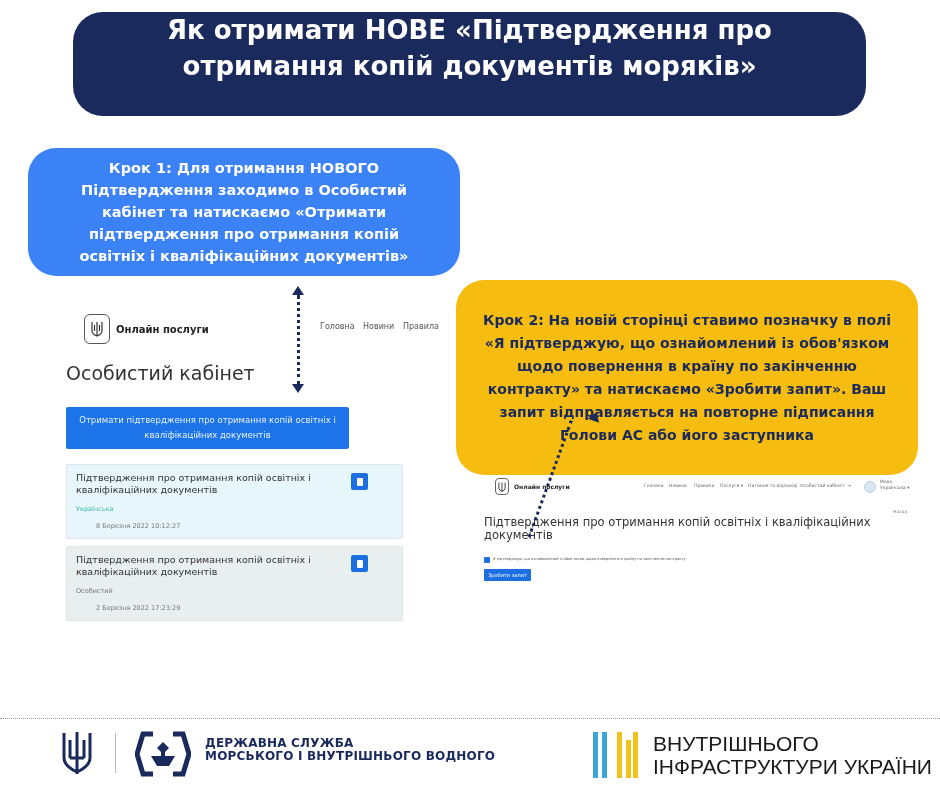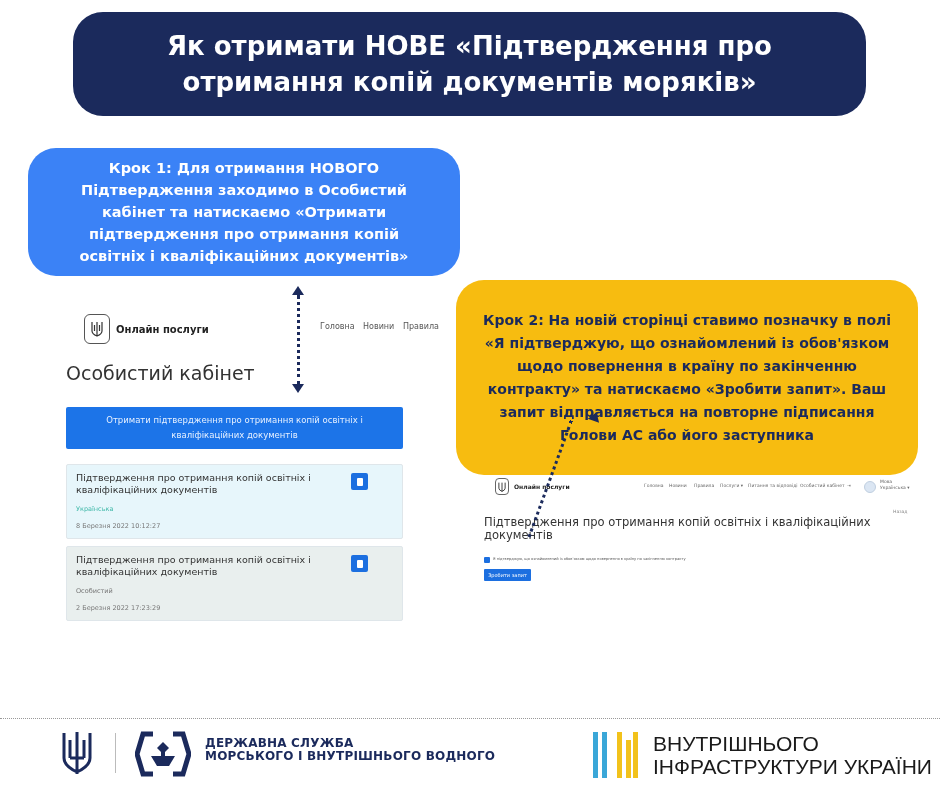--- a/index.html
+++ b/index.html
@@ -2,21 +2,21 @@
 <html><head>
   <meta charset="utf-8">
   <style>
     * { box-sizing: border-box; margin: 0; padding: 0; }
     html, body { width: 940px; height: 788px; background: #ffffff; overflow: hidden; }
     body { position: relative; font-family: "DejaVu Sans", sans-serif; color: #222; }
 
     .title-banner {
       position: absolute; left: 73px; top: 12px; width: 793px; height: 104px;
       background: #1b2a5c; border-radius: 30px;
-      display: flex; align-items: center; justify-content: center; text-align: center;
+      display: flex; align-items: flex-start; justify-content: center; text-align: center;
       color: #ffffff; font-weight: bold; font-size: 26px; line-height: 36px;
       padding: 0 60px;
     }
 
     .step1 {
       position: absolute; left: 28px; top: 148px; width: 432px; height: 128px;
       background: #3b82f6; border-radius: 28px;
       display: flex; align-items: center; justify-content: center; text-align: center;
       color: #ffffff; font-weight: bold; font-size: 14.5px; line-height: 22px;
       padding: 0 30px;
@@ -33,33 +33,33 @@
     
     .ss1-logo-box {
       position: absolute; left: 84px; top: 314px; width: 26px; height: 30px;
       border: 1px solid #555; border-radius: 6px;
       display: flex; align-items: center; justify-content: center;
     }
     .ss1-logo-text { position: absolute; left: 116px; top: 324px; font-size: 10px; font-weight: bold; color: #222; }
     .ss1-nav { position: absolute; top: 322px; font-size: 8px; color: #555; }
     .ss1-heading { position: absolute; left: 66px; top: 362px; font-size: 19px; color: #333; }
     .ss1-get-button {
-      position: absolute; left: 66px; top: 407px; width: 337px; height: 42px;
+      position: absolute; left: 66px; top: 407px; width: 283px; height: 42px;
       background: #1c74e8; border-radius: 2px; color: #e6f0ff;
       font-size: 8.5px; line-height: 15px; text-align: center; padding: 6px 12px;
     }
     .ss1-card {
       position: absolute; left: 66px; width: 337px; height: 75px;
       border: 1px solid #dfe6ea; border-radius: 2px; padding: 7px 9px;
     }
     .ss1-card.approved { top: 464px; background: #e7f6fb; }
     .ss1-card.signed { top: 546px; background: #e9efee; }
     .ss1-card-title { font-size: 9.5px; line-height: 12px; color: #333; width: 240px; }
     .ss1-card-status { font-size: 6.5px; margin-top: 9px; }
-    .ss1-card-date { font-size: 6.5px; color: #777; margin-top: 9px; }
+    .ss1-card-date { font-size: 6.5px; color: #777; margin-top: 9px; margin-left: 20px; }
     .doc-btn {
       position: absolute; right: 34px; top: 8px; width: 17px; height: 17px;
       background: #1c6fe0; border-radius: 2px;
       display: flex; align-items: center; justify-content: center;
     }
     .doc-btn span { width: 6px; height: 8px; background: #fff; display: block; border-radius: 1px; }
 
     
     .arrow1-line {
       position: absolute; left: 297px; top: 295px; width: 0; height: 90px;

